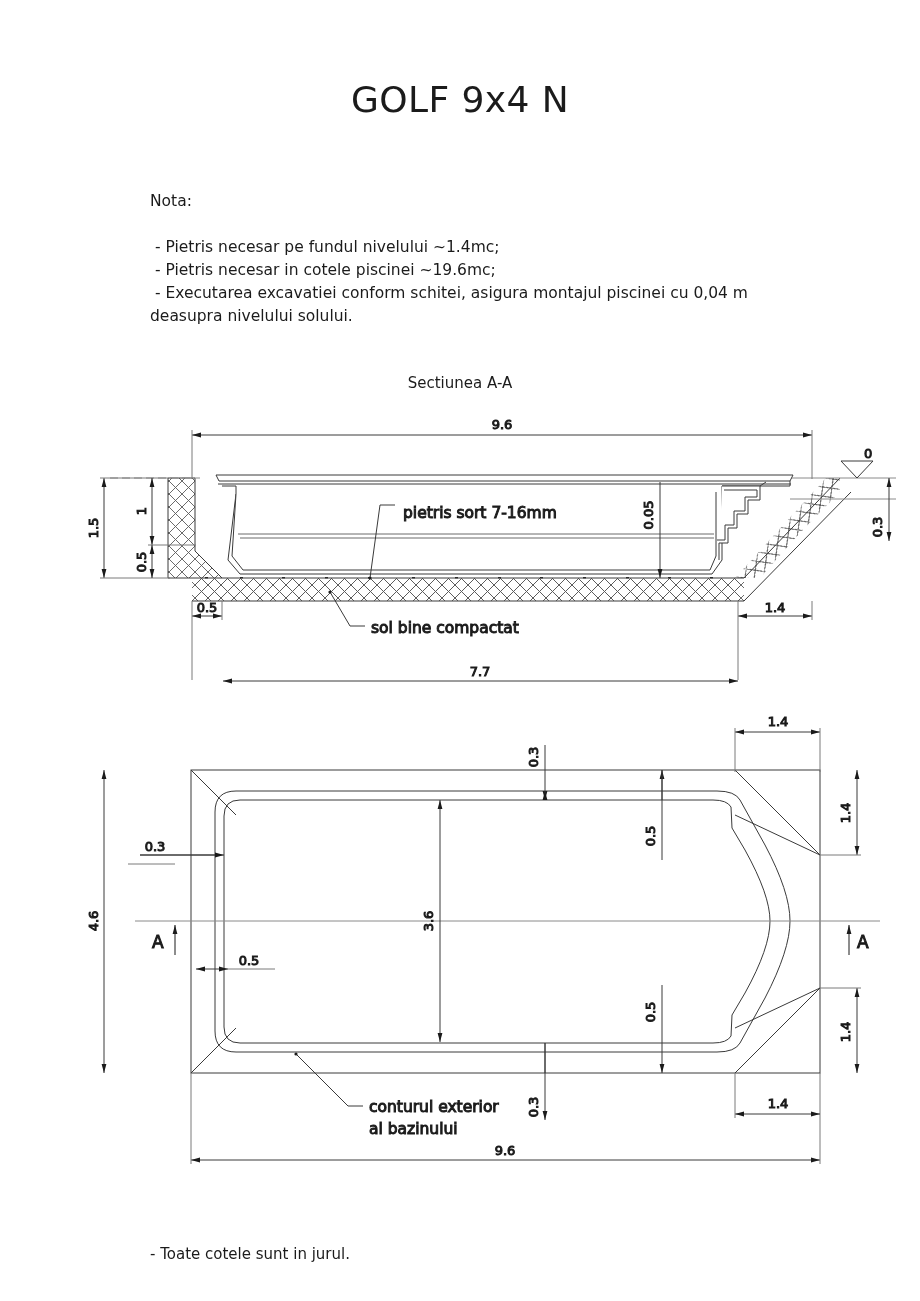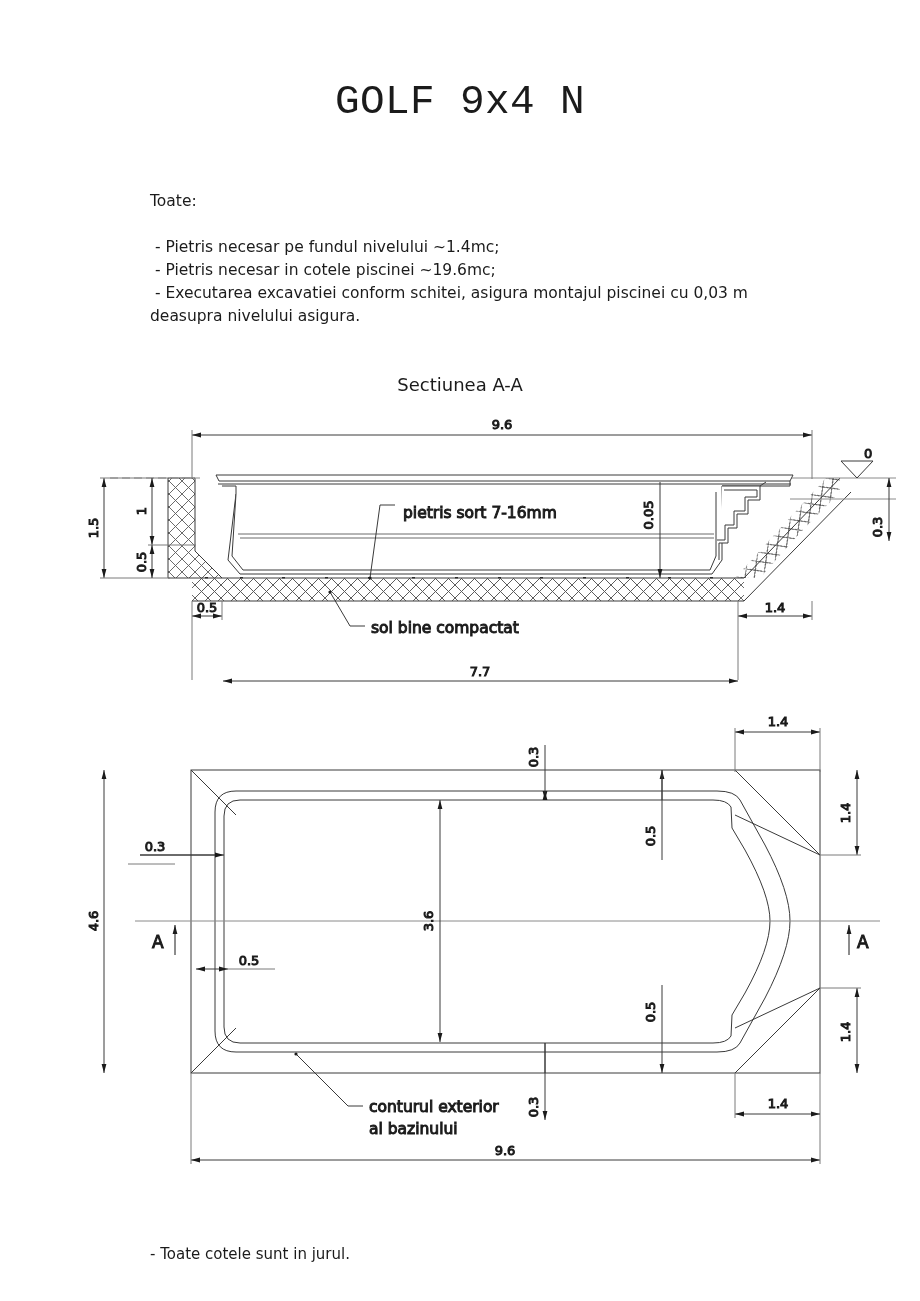--- a/index.html
+++ b/index.html
@@ -4,48 +4,48 @@
 <style>
   html,body{margin:0;padding:0;background:#fff;}
   body{
     width:920px;height:1301px;position:relative;overflow:hidden;
     font-family:"DejaVu Sans","Liberation Sans",sans-serif;
     color:#1b1b1b;
   }
   .page{position:absolute;inset:0;}
   .title{
     position:absolute;left:0;right:0;top:79px;text-align:center;
-    font-size:41px;letter-spacing:.4px;font-weight:400;color:#1b1b1b;font-family:Liberation Mono, monospace;
+    font-size:36px;letter-spacing:.4px;font-weight:400;color:#1b1b1b;
   }
   .note-label{position:absolute;left:150px;top:192px;font-size:15.5px;}
   .note-lines{position:absolute;left:150px;top:236px;font-size:15.5px;line-height:23px;width:740px;}
   .note-lines div{white-space:pre-wrap;}
   .section-title{
-    position:absolute;left:0;right:0;top:374px;text-align:center;font-size:18px;
+    position:absolute;left:0;right:0;top:374px;text-align:center;font-size:15px;
   }
   .footer-note{position:absolute;left:150px;top:1245px;font-size:15px;}
   svg{position:absolute;left:0;top:0;}
   text{font-family:"DejaVu Sans","Liberation Sans",sans-serif;fill:#1b1b1b;}
   .dim{font-size:13px;}
   .lbl{font-size:15.5px;}
   .sect-a{font-size:17px;}
 </style>
 </head>
 <body>
 
 <div class="page">
 
   <div class="title">GOLF 9x4 N</div>
 
-  <div class="note-label">Toate:</div>
+  <div class="note-label">Nota:</div>
   <div class="note-lines">
     <div> - Pietris necesar pe fundul nivelului ~1.4mc;</div>
     <div> - Pietris necesar in cotele piscinei ~19.6mc;</div>
-    <div> - Executarea excavatiei conform schitei, asigura montajul piscinei cu 0,03 m</div>
-    <div>deasupra nivelului asigura.</div>
+    <div> - Executarea excavatiei conform schitei, asigura montajul piscinei cu 0,04 m</div>
+    <div>deasupra nivelului solului.</div>
   </div>
 
   <div class="section-title">Sectiunea A-A</div>
 
   <div class="footer-note">- Toate cotele sunt in jurul.</div>
 
   <svg width="920" height="1301">
     <defs>
       <marker id="arrL" markerWidth="10" markerHeight="8" refX="9" refY="4" orient="auto" markerUnits="userSpaceOnUse">
         <path d="M9,4 L0,1.6 L0,6.4 Z" fill="#1b1b1b"></path>

